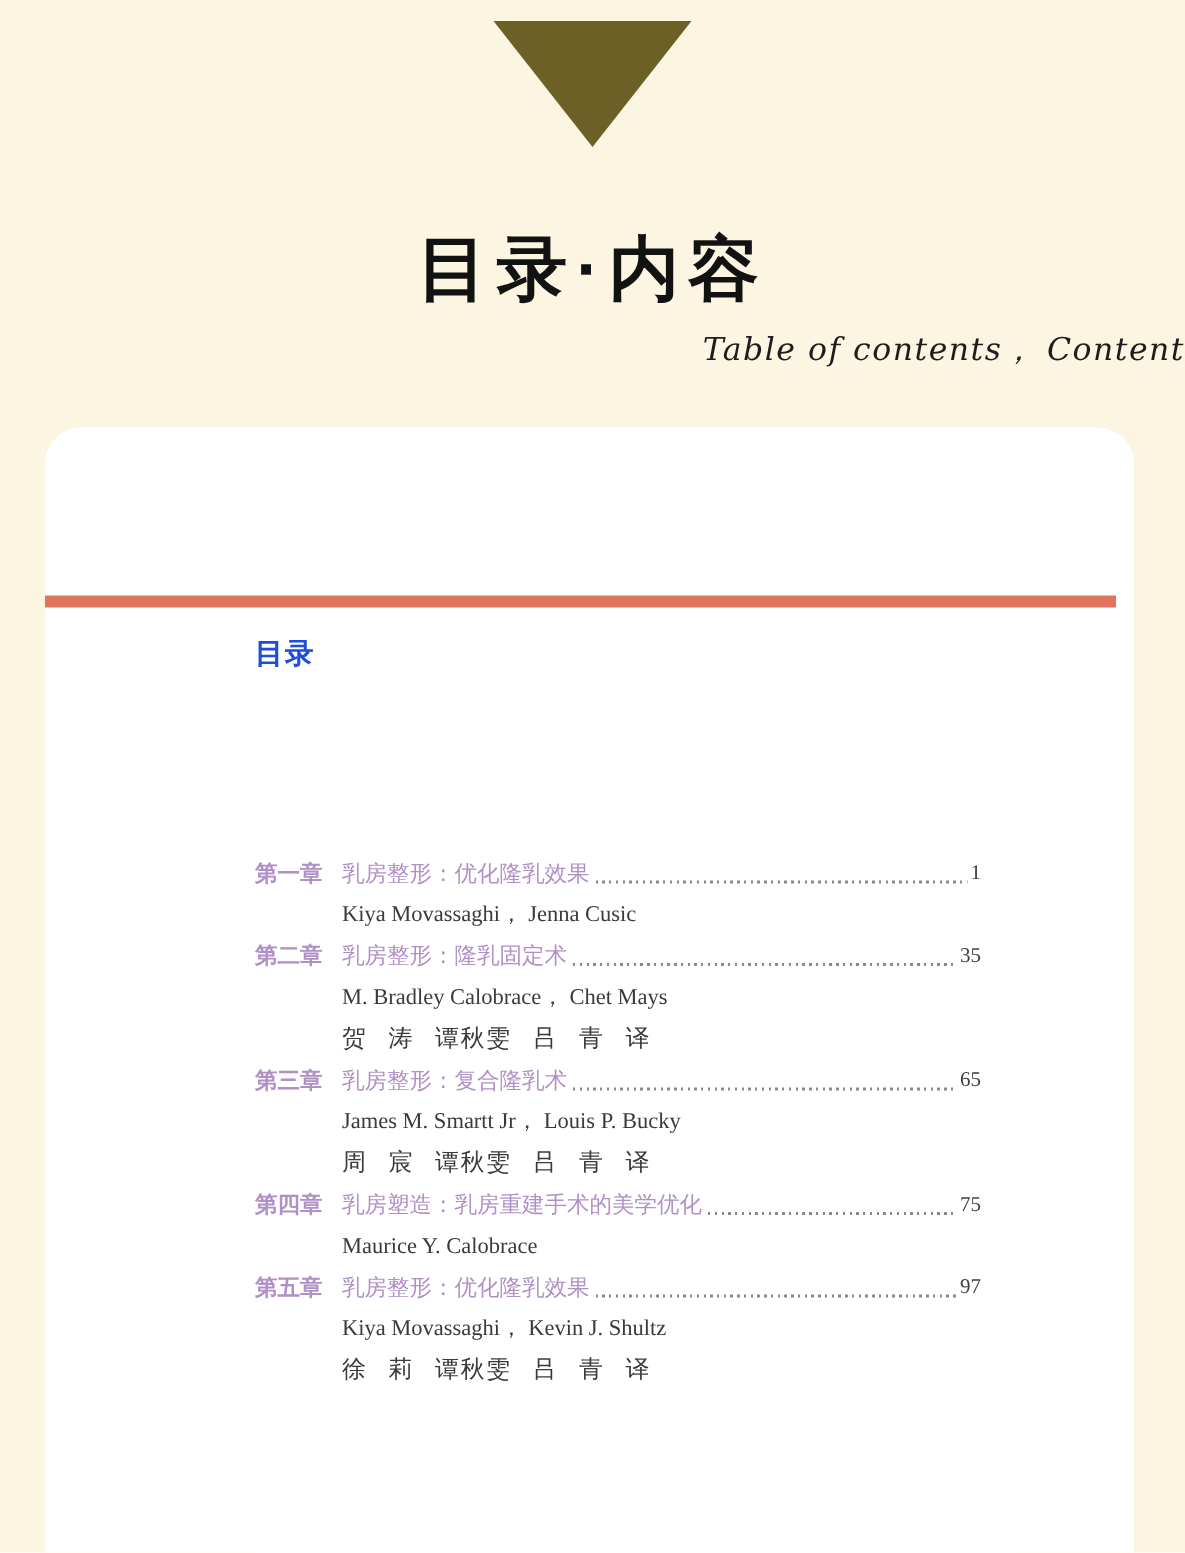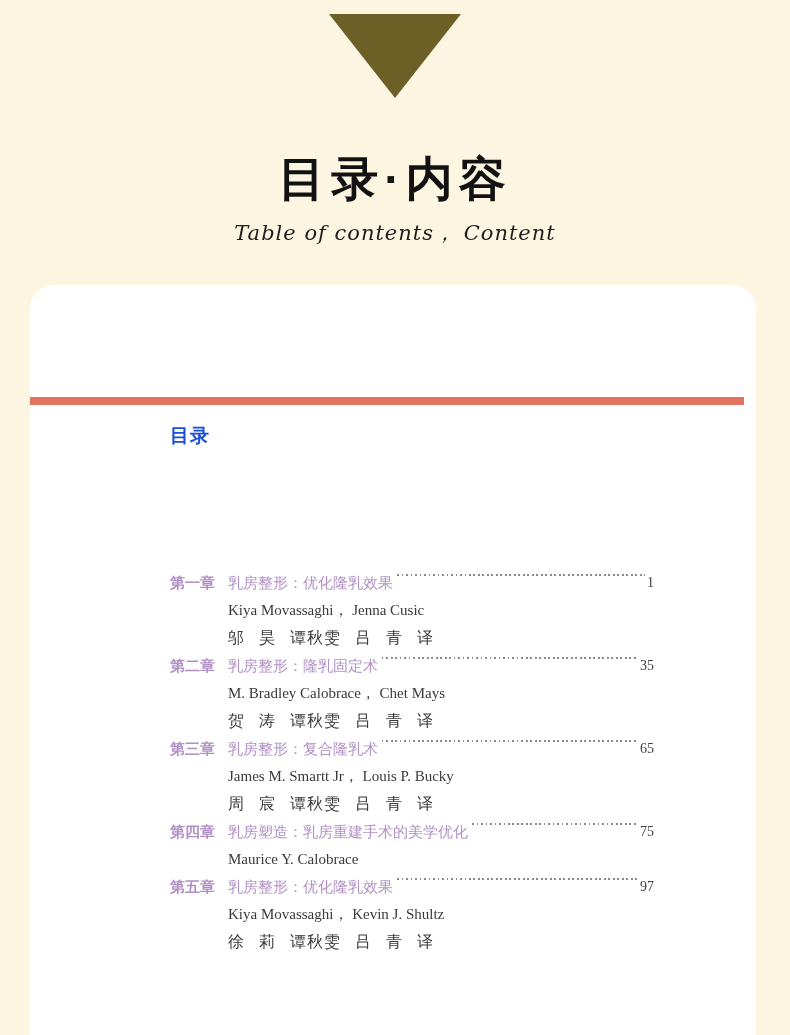--- a/index.html
+++ b/index.html
@@ -41,21 +41,21 @@
     font-weight: 700;
     letter-spacing: 6px;
     color: #121212;
   }
 
   .page-subtitle {
     position: absolute;
     top: 219px;
     left: 0;
     width: 100%;
-    text-align: center;
+    text-align: right;
     font-family: "DejaVu Serif", "Liberation Serif", serif;
     font-style: italic;
     font-size: 21px;
     letter-spacing: 1px;
     color: #1d1d1d;
   }
 
   
   .content-card {
     position: absolute;
@@ -91,21 +91,21 @@
     position: absolute;
     top: 289px;
     left: 140px;
     width: 484px;
   }
 
   .toc-entry { margin-bottom: 10px; }
 
   .entry-title-row {
     display: flex;
-    align-items: flex-start;
+    align-items: flex-end;
     line-height: 18px;
   }
 
   .chapter-label {
     flex: 0 0 58px;
     font-size: 15px;
     font-weight: 700;
     color: #B190C5;
   }
 
@@ -165,21 +165,20 @@
   <div class="toc-list">
 
     <article class="toc-entry">
       <div class="entry-title-row">
         <span class="chapter-label">第一章</span>
         <span class="chapter-title">乳房整形：优化隆乳效果</span>
         <span class="dot-leader"></span>
         <span class="page-number">1</span>
       </div>
       <div class="authors-line">Kiya Movassaghi， Jenna Cusic</div>
-      <div class="translators-line">邬 昊 谭秋雯 吕 青 译</div>
     </article>
 
     <article class="toc-entry">
       <div class="entry-title-row">
         <span class="chapter-label">第二章</span>
         <span class="chapter-title">乳房整形：隆乳固定术</span>
         <span class="dot-leader"></span>
         <span class="page-number">35</span>
       </div>
       <div class="authors-line">M. Bradley Calobrace， Chet Mays</div>

